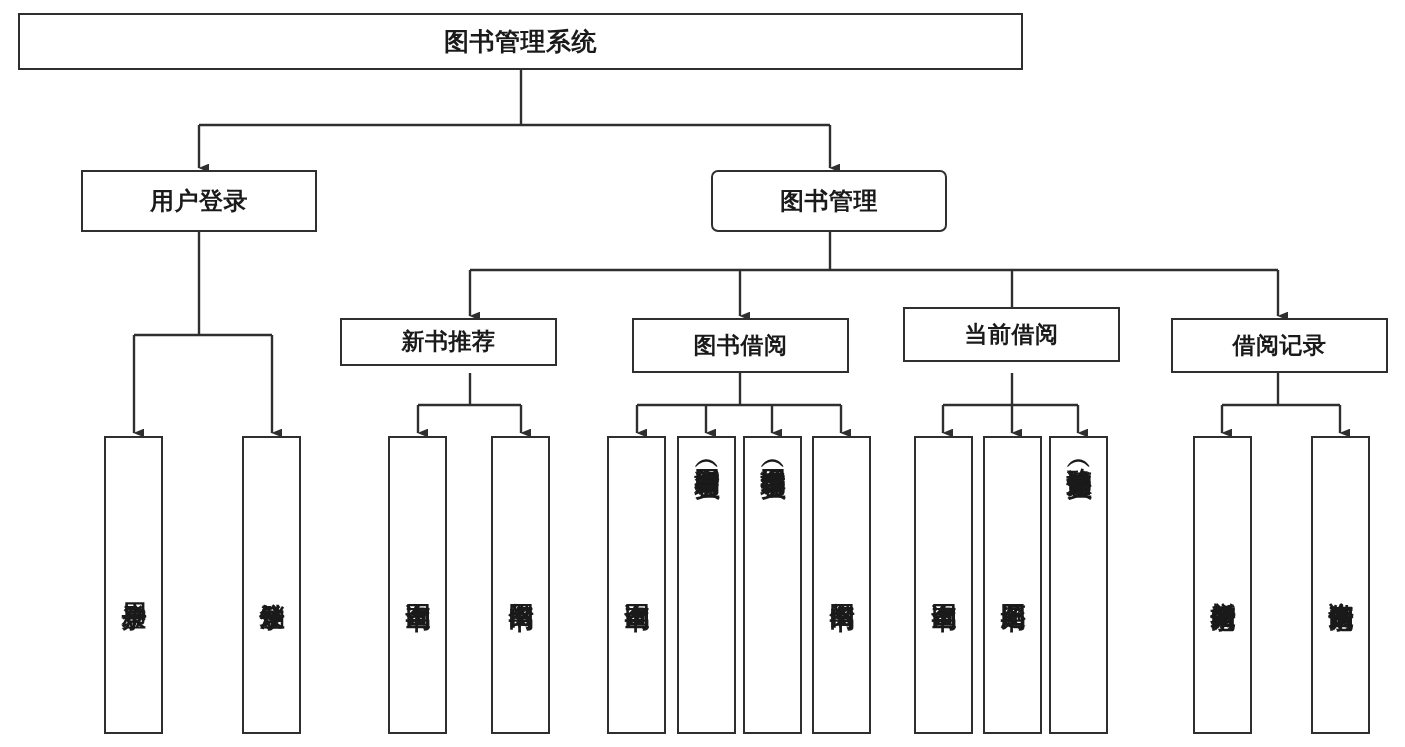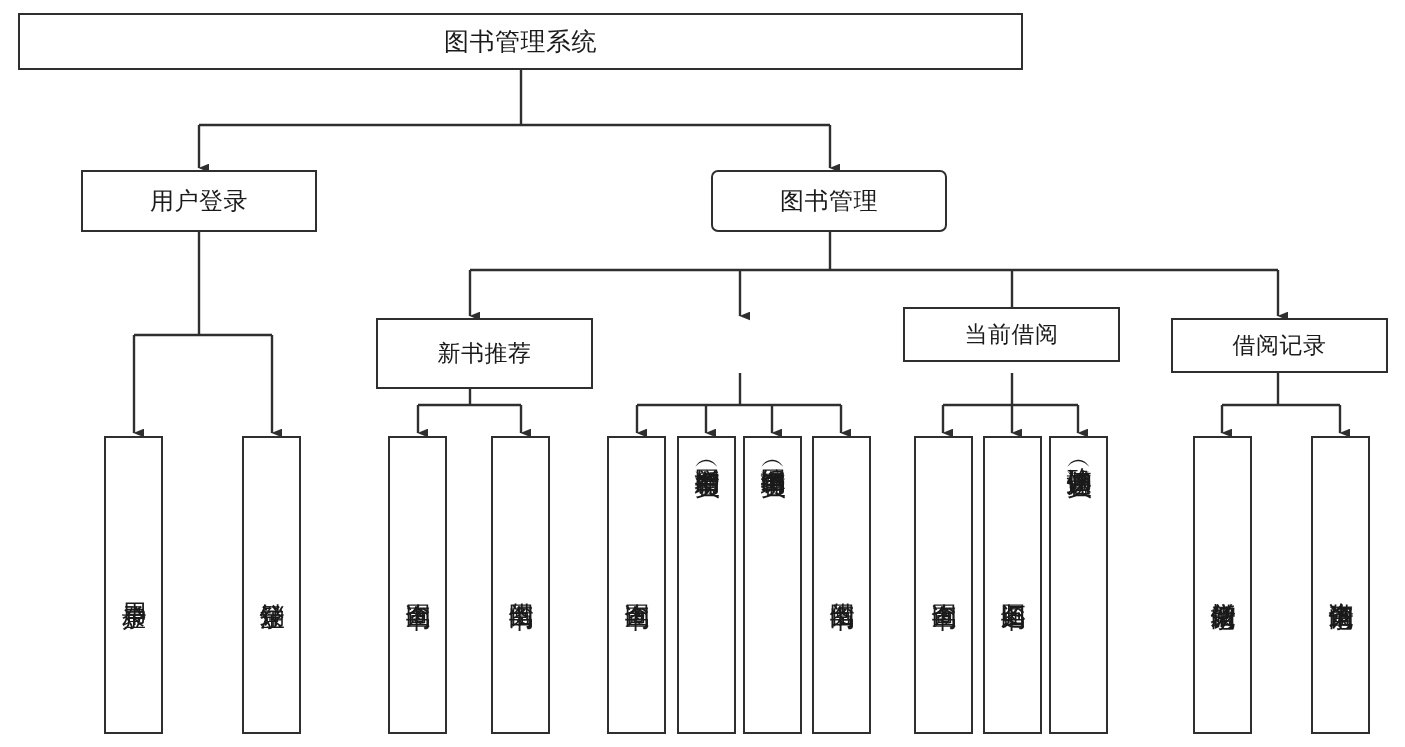--- a/index.html
+++ b/index.html
@@ -34,20 +34,21 @@
     display: flex;
     align-items: center;
     justify-content: center;
     color: #1a1a1a;
   }
   .node .label {
     display: block;
     text-align: center;
     line-height: 1.18;
     letter-spacing: 0.5px;
+    font-weight: bold;
   }
   .node-root .label {
     font-size: 25px;
   }
   .node-branch .label {
     font-size: 24px;
   }
   .node-sub .label {
     font-size: 23px;
   }
@@ -139,24 +140,27 @@
   </div>
 
   <div class="node node-branch" style="left:81px; top:170px; width:236px; height:62px;">
     <span class="label">用户登录</span>
   </div>
 
   <div class="node node-branch" style="left:711px; top:170px; width:236px; height:62px;border-radius:7px;">
     <span class="label">图书管理</span>
   </div>
 
-  <div class="node node-sub" style="left:376px; top:318px; width:217px; height:71px;">
+  <div class="node node-sub" style="left:340px; top:318px; width:217px; height:48px;">
     <span class="label">新书推荐</span>
   </div>
 
+  <div class="node node-sub" style="left:632px; top:318px; width:217px; height:55px;">
+    <span class="label">图书借阅</span>
+  </div>
 
   <div class="node node-sub" style="left:903px; top:307px; width:217px; height:55px;">
     <span class="label">当前借阅</span>
   </div>
 
   <div class="node node-sub" style="left:1171px; top:318px; width:217px; height:55px;">
     <span class="label">借阅记录</span>
   </div>
 
   <div class="node node-leaf align-mid" style="left:104px; top:436px; width:59px; height:298px;">

